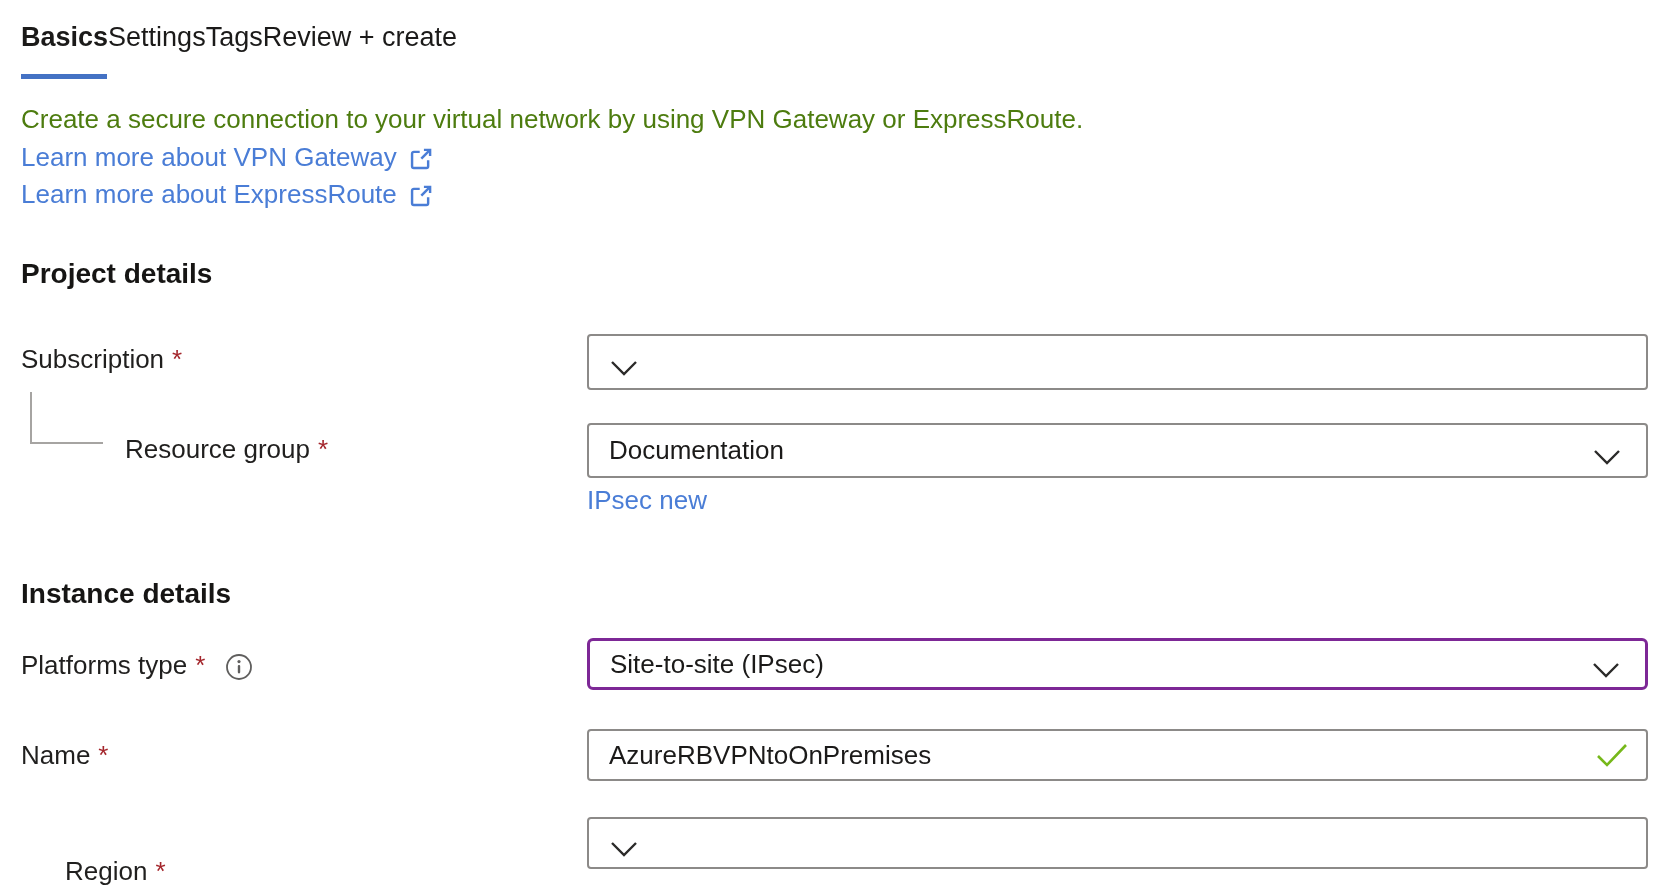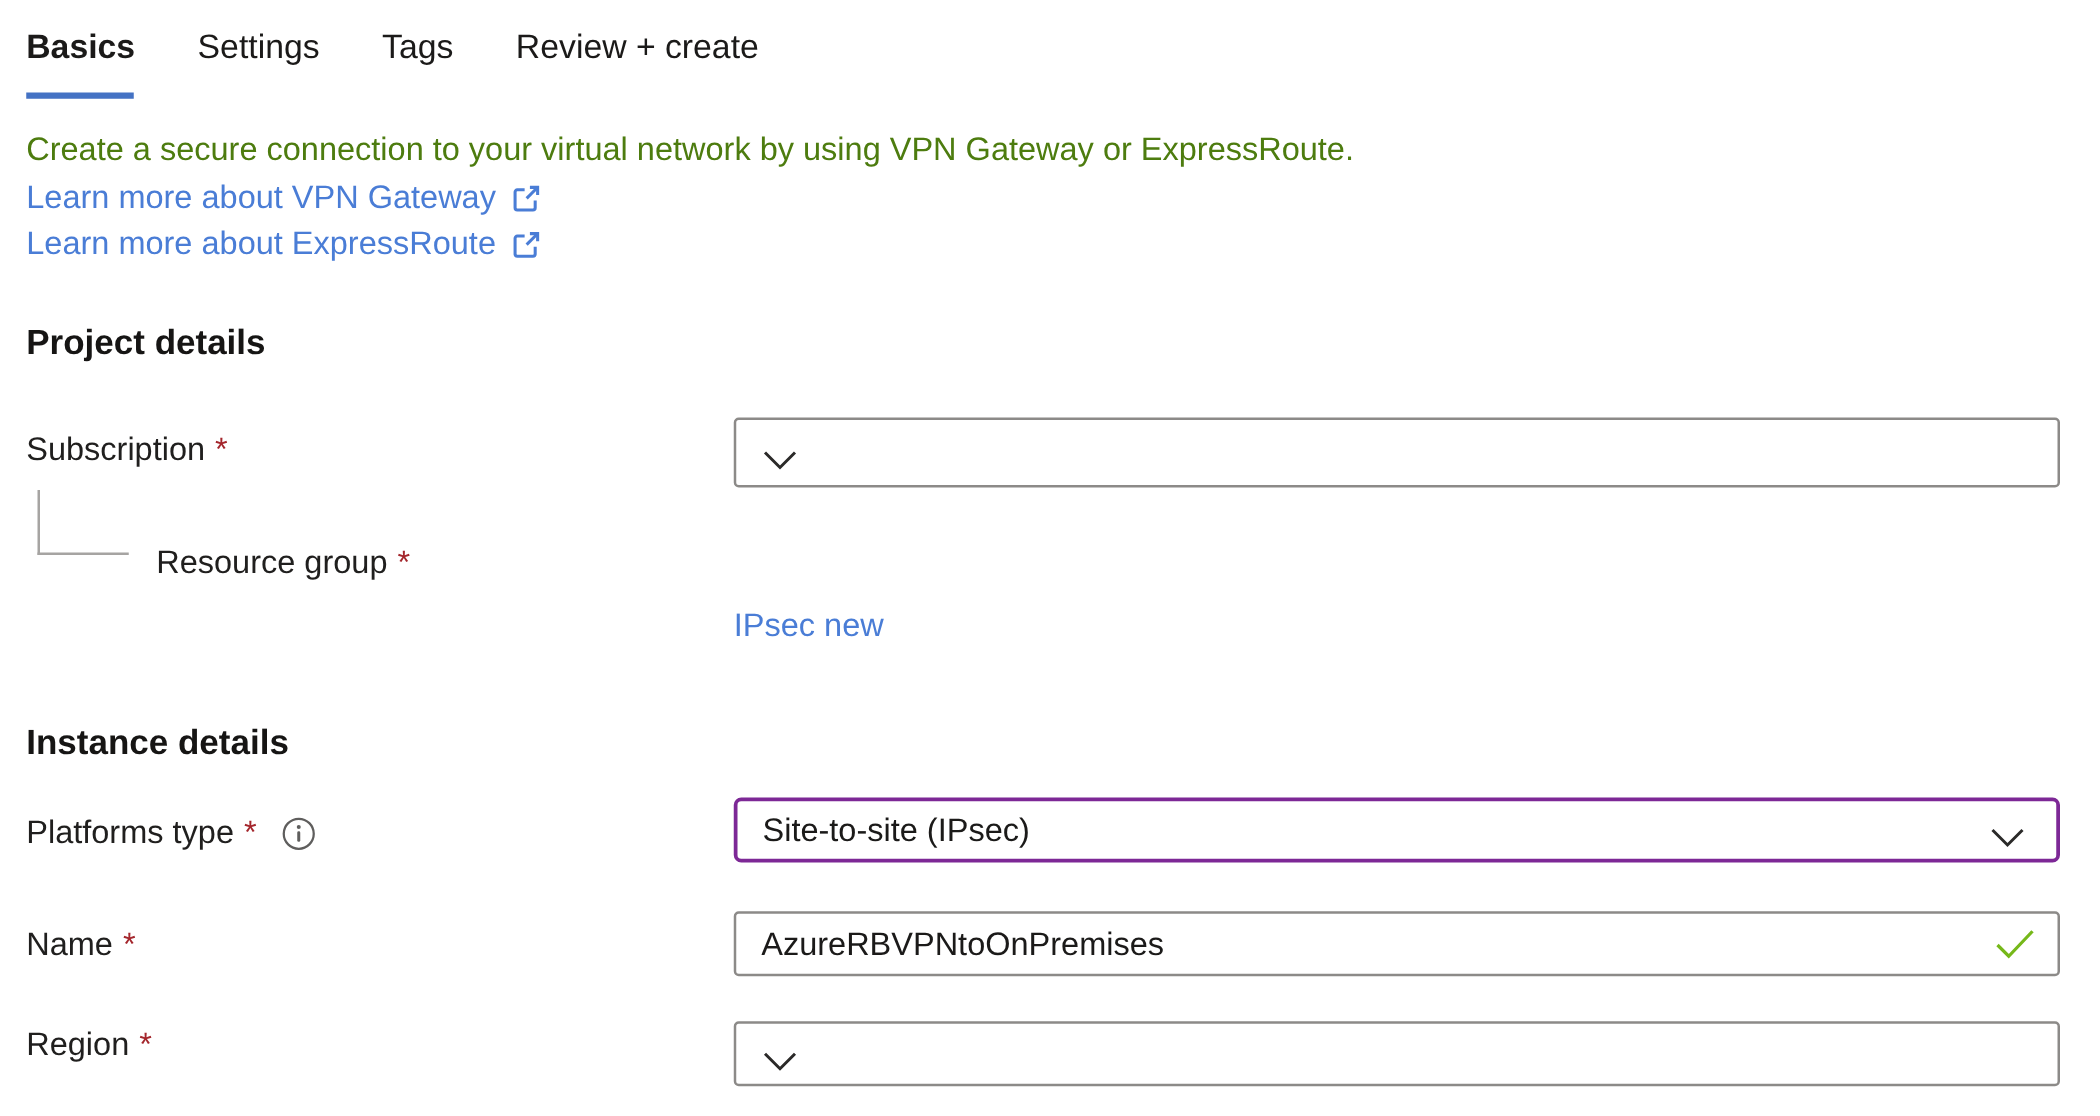--- a/index.html
+++ b/index.html
@@ -2,21 +2,21 @@
 <html><head>
 <meta charset="utf-8">
 <style>
   html,body { margin:0; padding:0; background:#ffffff; }
   .page {
     position:relative; width:1680px; height:893px; background:#ffffff;
     font-family:"Liberation Sans","DejaVu Sans",sans-serif; color:#1b1a19;
     overflow:hidden;
   }
   
-  .tabs { position:absolute; left:21px; top:22px; display:flex; gap:50px; font-size:27px; }
+  .tabs { position:absolute; left:21px; top:22px; display:flex; font-size:27px; }
   .tab { color:#1b1a19; white-space:nowrap; cursor:pointer; }
   .tab.active { font-weight:700; }
   .tab-underline { position:absolute; left:21px; top:74px; width:86px; height:5px; background:#4472c4; }
 
   
   .intro-desc { position:absolute; left:21px; top:104px; font-size:26px; color:#4d7c0f; }
   .link-row { position:absolute; left:21px; display:flex; align-items:center; gap:11px;
               font-size:26px; color:#4a7dd6; cursor:pointer; text-decoration:none; }
   .link-row.row1 { top:142px; }
   .link-row.row2 { top:179px; }
@@ -27,21 +27,21 @@
   .h-project  { top:258px; }
   .h-instance { top:578px; }
 
   
   .field-label { position:absolute; left:21px; font-size:26px; color:#201f1e; display:flex; align-items:center; }
   .req { color:#a4262c; margin-left:8px; font-size:26px; }
   .lbl-subscription { top:344px; }
   .lbl-resourcegroup { top:434px; left:125px; }
   .lbl-connectiontype { top:650px; }
   .lbl-name { top:740px; }
-  .lbl-region { top:820px; }
+  .lbl-region { top:856px;margin-left:44px; }
   .info-icon { width:28px; height:28px; margin-left:20px; margin-top:2px; cursor:pointer; }
 
   
   .connector-v { position:absolute; left:30px; top:392px; width:2px; height:52px; background:#a6a4a2; }
   .connector-h { position:absolute; left:30px; top:442px; width:73px; height:2px; background:#a6a4a2; }
 
   
   .field-box {
     position:absolute; left:587px; width:1061px; box-sizing:border-box;
     border:2px solid #8c8a88; border-radius:4px; background:#fff;
@@ -117,20 +117,28 @@
   </div>
 
   <div class="connector-v"></div>
   <div class="connector-h"></div>
 
   <div class="field-label lbl-resourcegroup">
     <span>Resource group</span>
     <span class="req">*</span>
   </div>
 
+  <div class="field-box box-resourcegroup" role="combobox">
+    <span class="field-value">Documentation</span>
+    <span class="chevron">
+      <svg width="30" height="18" viewBox="0 0 30 18">
+          <path d="M3 3 L15 15 L27 3" fill="none" stroke="#2b2a29" stroke-width="2.4"></path>
+        </svg>
+    </span>
+  </div>
 
   <a class="create-new">IPsec new</a>
 
   <div class="section-heading h-instance">Instance details</div>
 
   <div class="field-label lbl-connectiontype">
     <span>Platforms type</span>
     <span class="req">*</span>
     <span class="info-icon">
       <svg width="28" height="28" viewBox="0 0 28 28">

